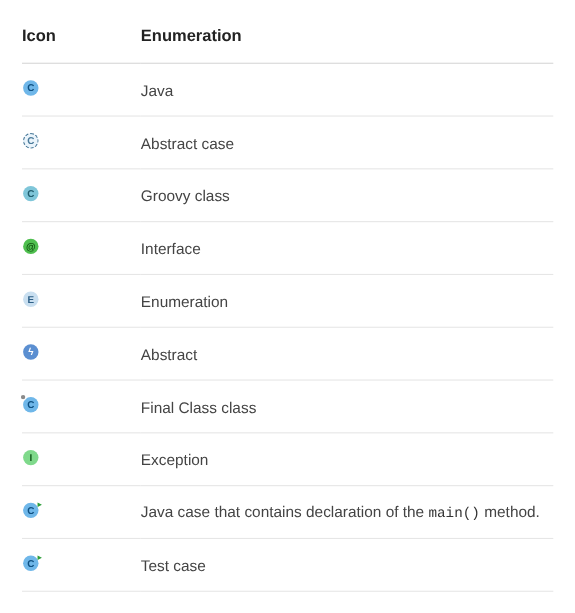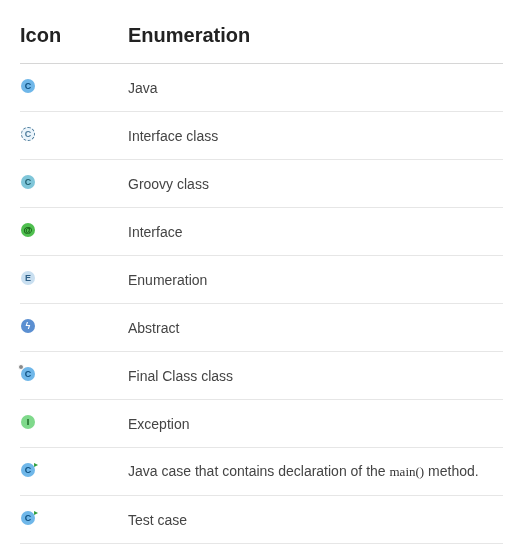--- a/index.html
+++ b/index.html
@@ -13,21 +13,21 @@
     width: 523px;
   }
   table {
     width: 100%;
     border-collapse: collapse;
   }
   thead th {
     text-align: left;
     font-weight: 700;
     color: #222;
-    font-size: 20px;
+    font-size: 15px;
     padding: 6px 0 16px 0;
     border-bottom: 1px solid #d6d6d6;
   }
   th.col-icon, td.col-icon { width: 108px; }
   tbody td {
     padding: 14px 0;
     border-bottom: 1px solid #e6e6e6;
     vertical-align: middle;
     color: #444;
   }
@@ -66,21 +66,21 @@
     border: 1px solid #fff;
   }
   .overlay-arrow {
     position: absolute;
     top: -1px;
     right: -2px;
     font-size: 8px;
     line-height: 1;
   }
   code.mono {
-    font-family: Liberation Serif, serif;
+    font-family: Liberation Mono, monospace;
     font-size: 13px;
     color: #333;
   }
 </style>
 </head>
 <body>
 
 <table>
   <thead>
     <tr>
@@ -88,21 +88,21 @@
       <th>Enumeration</th>
     </tr>
   </thead>
   <tbody id="rows">
       <tr>
         <td class="col-icon"><span class="icon-wrap"><span class="icon-circle" style="background: rgb(111, 183, 233); color: rgb(13, 79, 128);">C</span></span></td>
         <td><span>Java</span></td>
       </tr>
       <tr>
         <td class="col-icon"><span class="icon-wrap"><span class="icon-circle" style="background: rgb(234, 244, 251); color: rgb(74, 122, 154); border: 1px dashed rgb(74, 122, 154);">C</span></span></td>
-        <td><span>Interface class</span></td>
+        <td><span>Abstract case</span></td>
       </tr>
       <tr>
         <td class="col-icon"><span class="icon-wrap"><span class="icon-circle" style="background: rgb(127, 198, 217); color: rgb(31, 93, 109);">C</span></span></td>
         <td><span>Groovy class</span></td>
       </tr>
       <tr>
         <td class="col-icon"><span class="icon-wrap"><span class="icon-circle" style="background: rgb(79, 191, 79); color: rgb(12, 77, 12);">@</span></span></td>
         <td><span>Interface</span></td>
       </tr>
       <tr>

